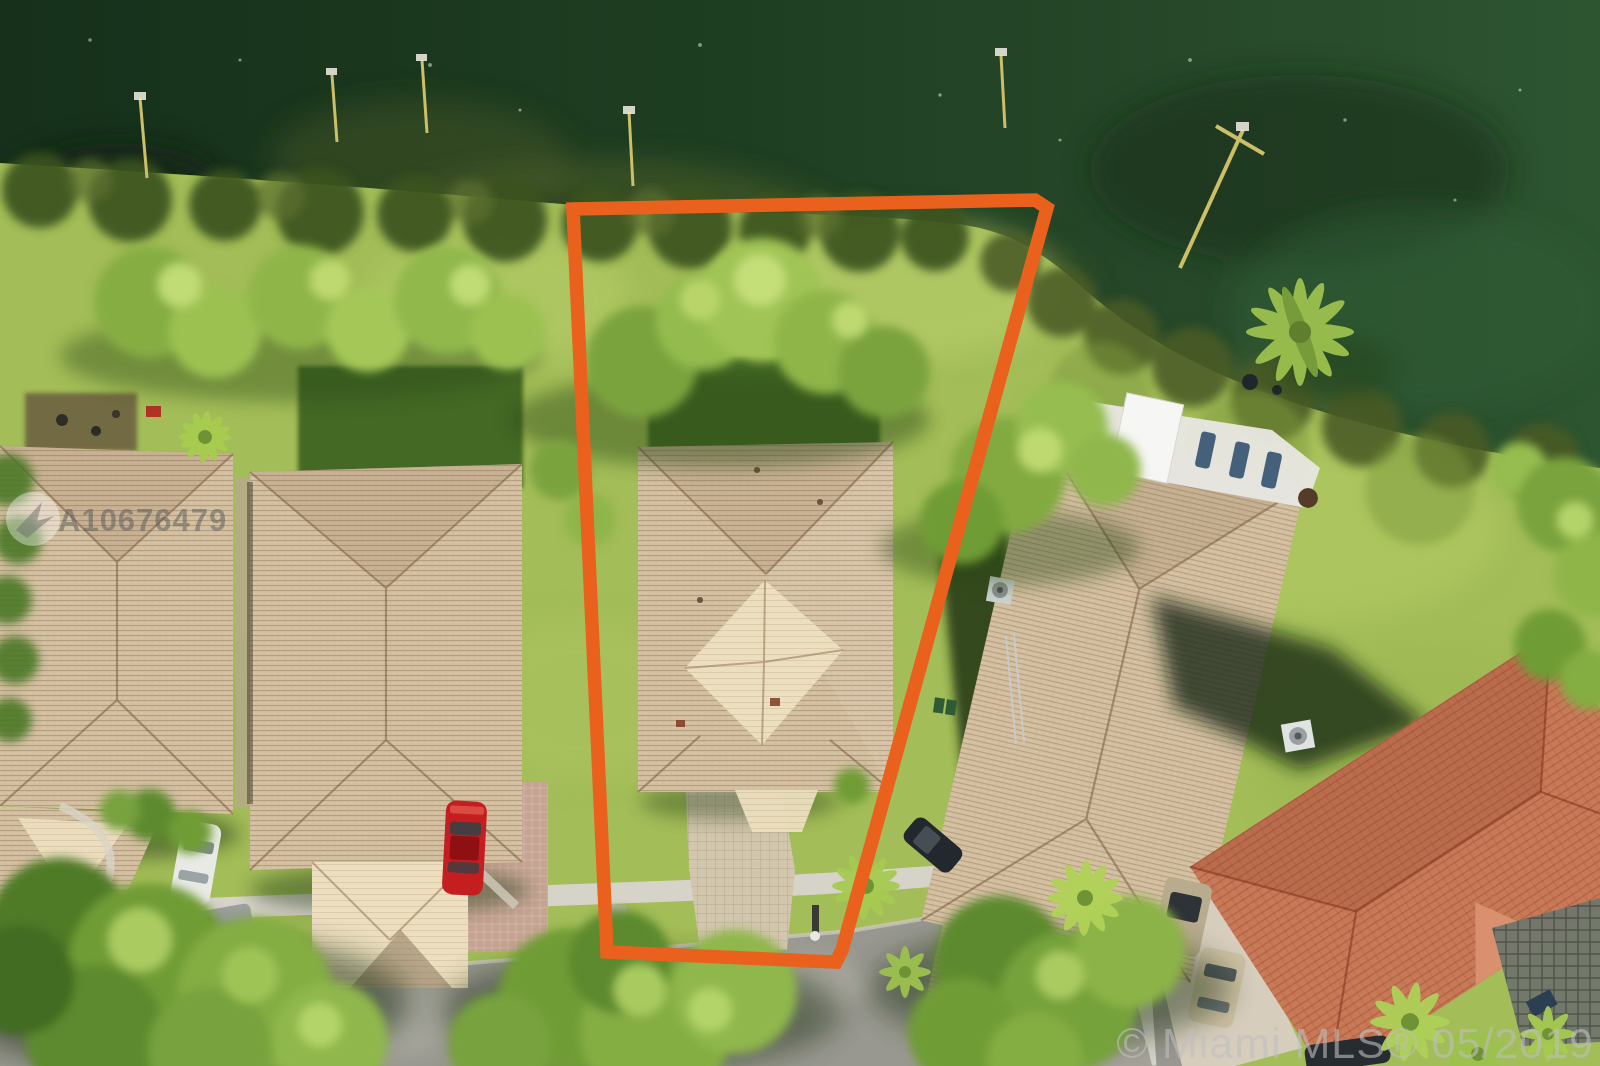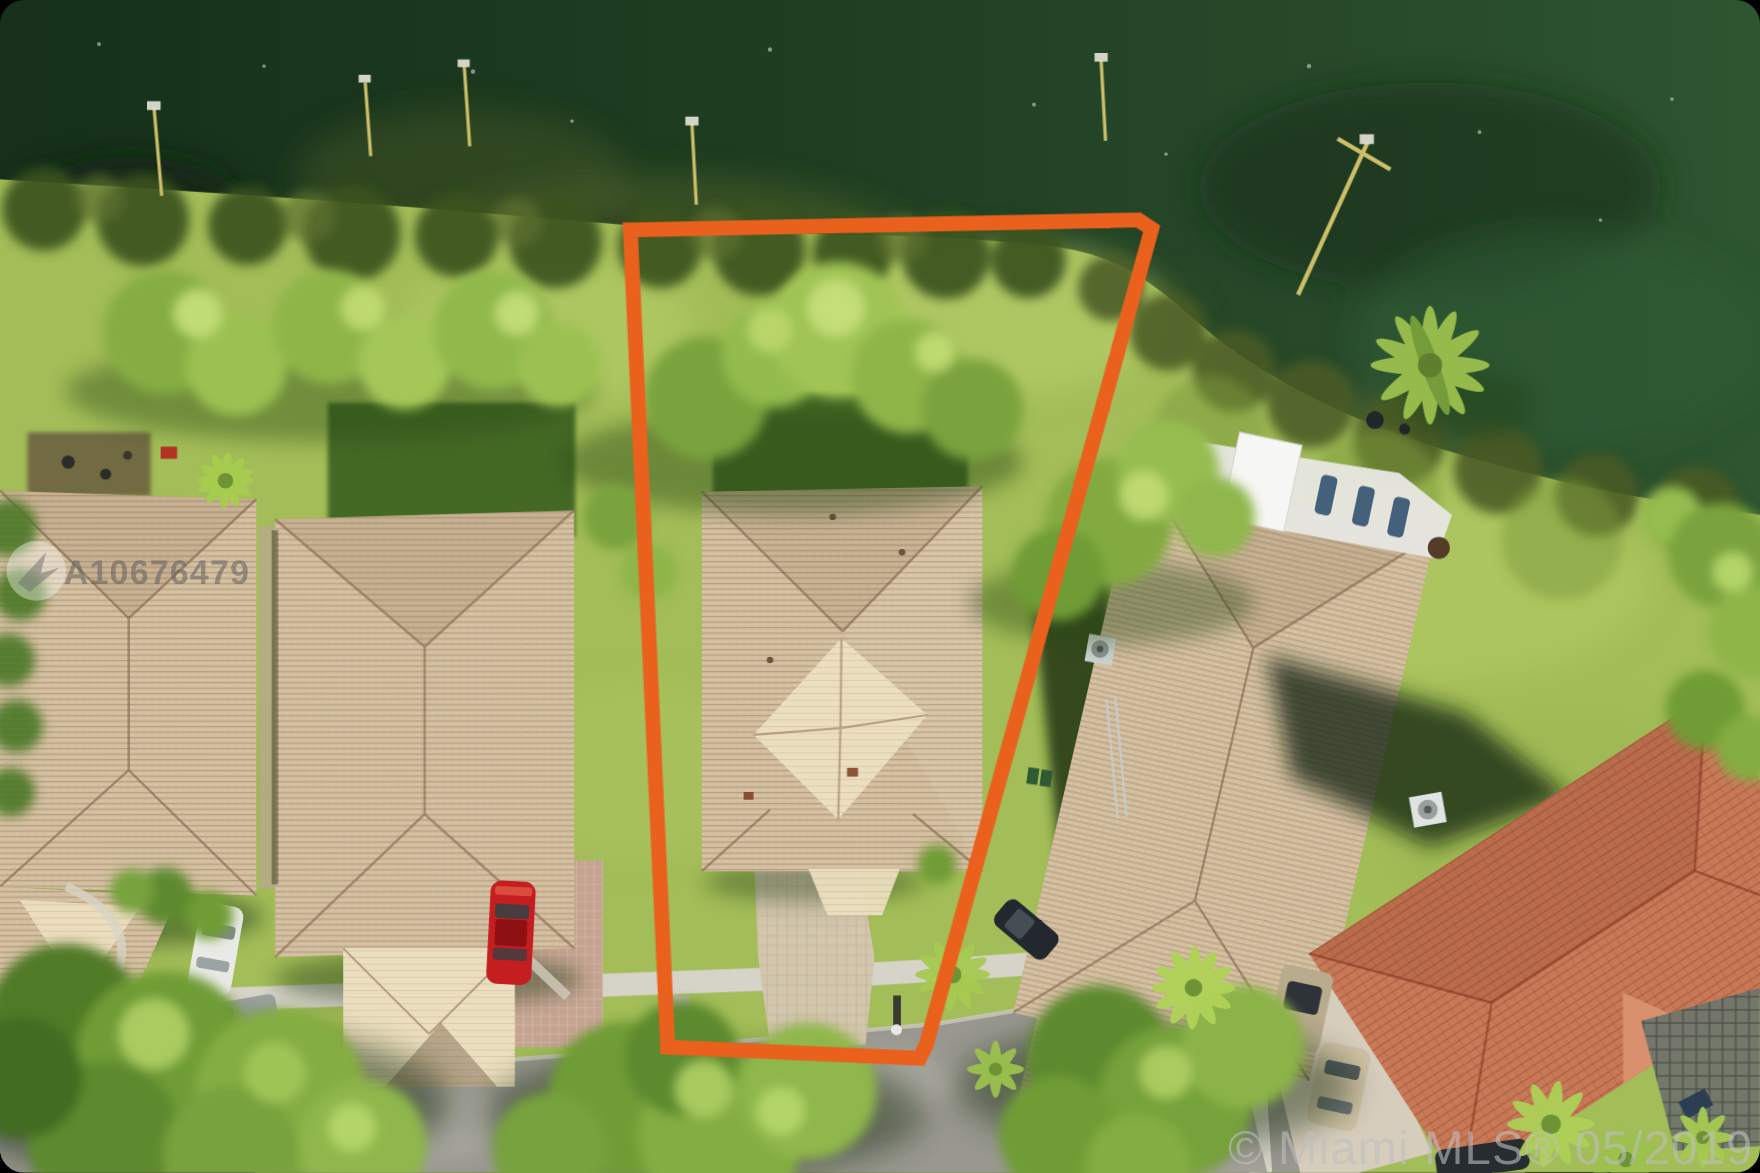--- a/index.html
+++ b/index.html
@@ -1,16 +1,16 @@
 <!DOCTYPE html>
 <html><head>
 <meta charset="utf-8">
 <style>
   html,body{margin:0;padding:0;background:#000;}
-  .stage{width:1600px;height:1066px;position:relative;overflow:hidden;font-family:"Liberation Sans",sans-serif;border-radius:22px;}
+  .stage{width:1600px;height:1066px;position:relative;overflow:hidden;font-family:"Liberation Sans",sans-serif;}
   svg{display:block;}
   text{font-family:"Liberation Sans",sans-serif;}
 </style>
 </head>
 <body>
 
 <div class="stage">
 <svg width="1600" height="1066" viewBox="0 0 1600 1066" xmlns="http://www.w3.org/2000/svg">
 <defs>
   <linearGradient id="waterG" x1="0" y1="0" x2="1" y2="0">

